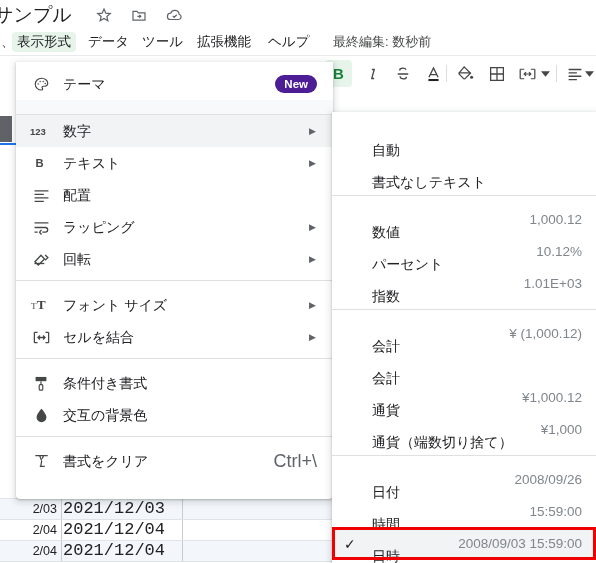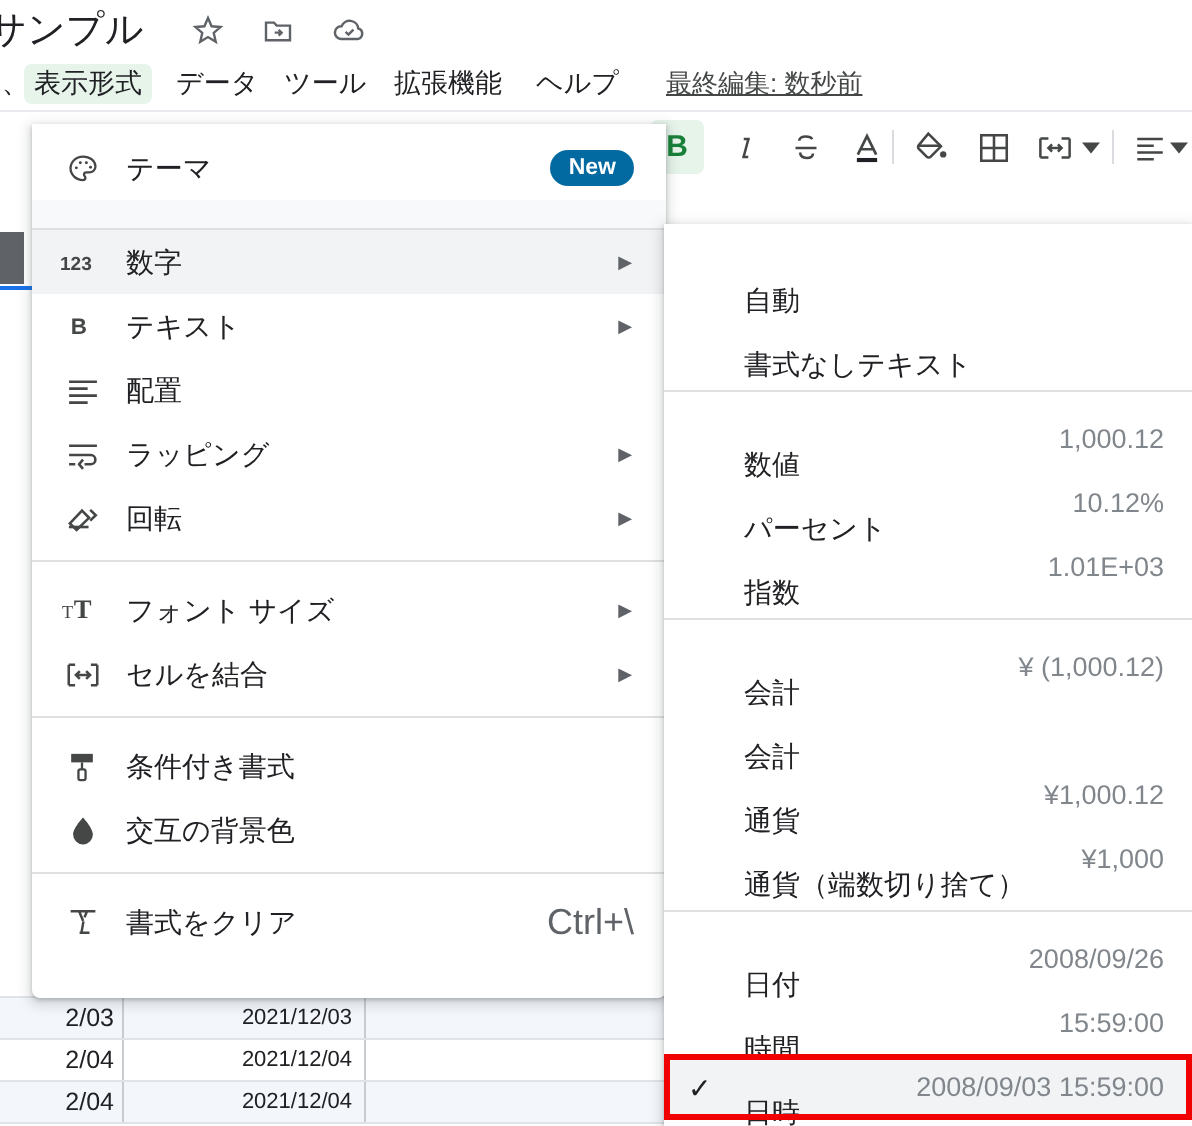--- a/index.html
+++ b/index.html
@@ -38,21 +38,21 @@
     background:#ffffff;
   }
   .menu-item {
     position:absolute; top:3px; height:20px; line-height:20px;
     font-size:13.5px; color:#202124; white-space:nowrap; padding:0 5px;
     border-radius:4px;
   }
   .menu-item.active { background:#e6f4ea; }
   .last-edit {
     position:absolute; top:4px; font-size:13px; color:#444746;
-    text-decoration: underline; white-space:nowrap;text-align:center;
+    white-space:nowrap;text-align:center;
   }
   .menubar-underline {
     position:absolute; left:0; top:55px; width:596px; height:1px; background:#e8eaed;
   }
 
   
   .toolbar {
     position:absolute; left:0; top:56px; width:596px; height:35px;
     background:#ffffff;
   }
@@ -90,23 +90,24 @@
   }
   .cellrow.alt { background:#f3f6fb; }
   .cellrow .c1 {
     position:absolute; left:0; top:0; width:62px; height:20px; line-height:20px;
     text-align:right; padding-right:4px; box-sizing:border-box;
     font-size:12.5px; color:#202124; white-space:nowrap; overflow:hidden;
     border-right:1px solid #c8ccd1;
   }
   .cellrow .c2 {
     position:absolute; left:63px; top:0; width:120px; height:20px; line-height:20px;
-    text-align:right; padding-right:6px; box-sizing:border-box;
-    font-size:11px; color:#202124; white-space:nowrap;
+    padding-right:6px; box-sizing:border-box;
+    font-size:17px; color:#202124; white-space:nowrap;
     border-right:1px solid #c8ccd1;
+    font-family:Liberation Mono, monospace;
   }
   .cellrow .c3 {
     position:absolute; left:184px; top:0; width:150px; height:20px;
     border-right:1px solid #c8ccd1;
   }
 
   
   .menu-panel {
     position:absolute; left:16px; top:62px; width:317px; height:437px;
     background:#ffffff;
@@ -131,21 +132,21 @@
   .mrow .arrow {
     position:absolute; right:17px; top:0; height:32px; line-height:32px;
     font-size:9px; color:#5f6368;
   }
   .mrow .accel {
     position:absolute; right:16px; top:0; height:32px; line-height:32px;
     font-size:18px; color:#5f6368; white-space:nowrap;
   }
   .badge-new {
     position:absolute; right:16px; top:7px; height:18px; padding:0 9px;
-    border-radius:9px; background:#0369a1; color:#ffffff;
+    border-radius:9px; background:#4c1d95; color:#ffffff;
     font-size:11.5px; font-weight:bold; line-height:18px;
   }
   .msep {
     position:absolute; left:0; width:317px; height:1px; background:#e0e0e0;
   }
   .mband {
     position:absolute; left:0; width:317px; background:#f8f9fa;
   }
 
   

